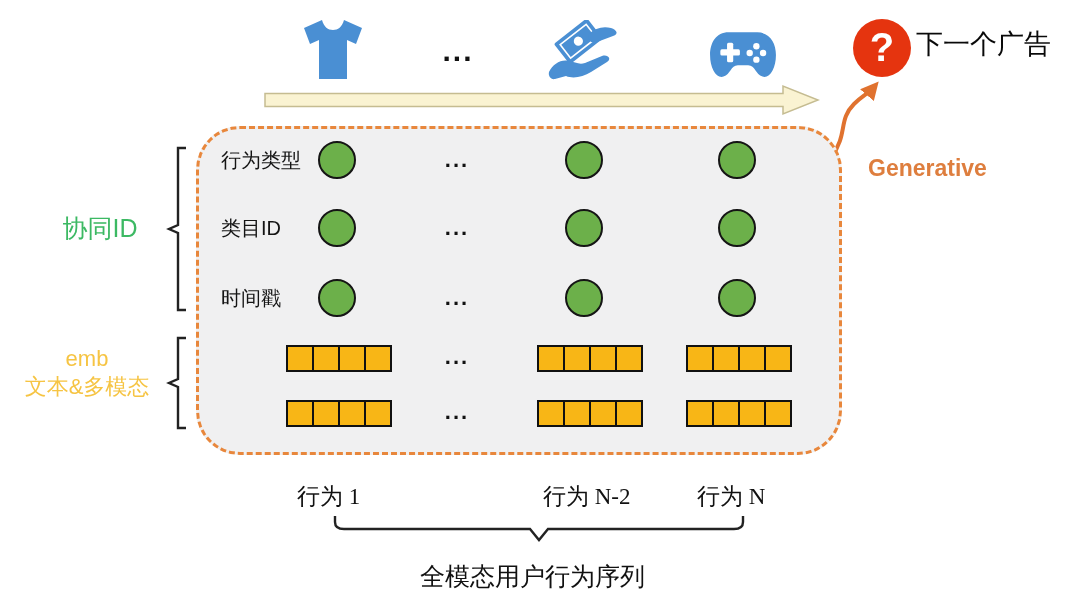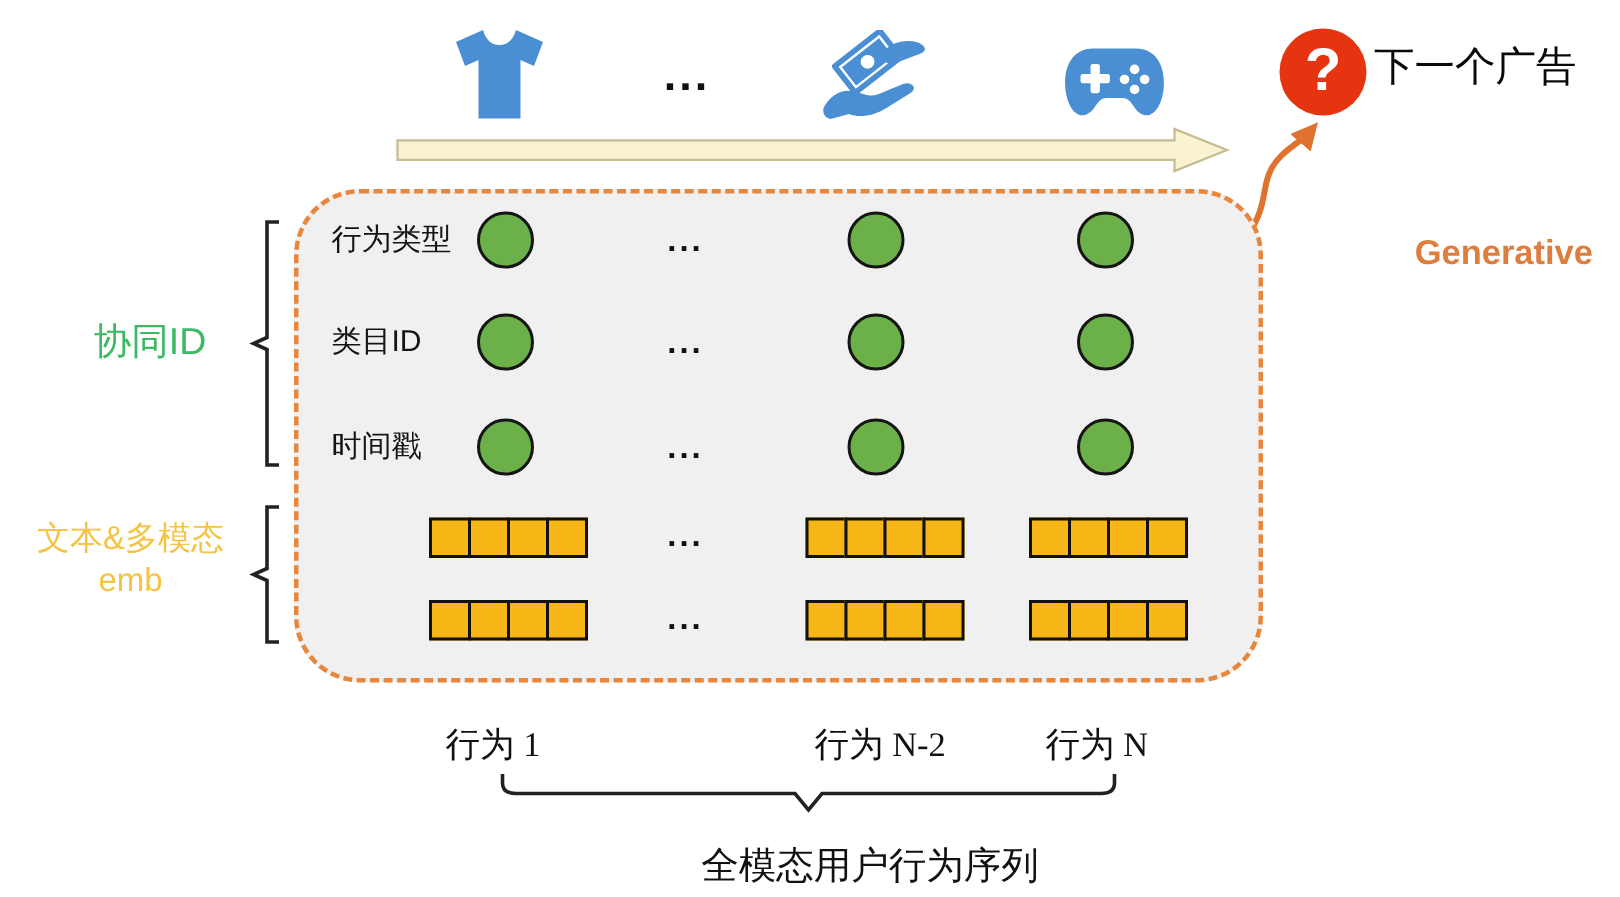--- a/index.html
+++ b/index.html
@@ -19,21 +19,21 @@
   
   .badge {
     left:853px; top:19px; width:58px; height:58px; border-radius:50%;
     background:#e5340f; color:#ffffff; text-align:center;
     font-size:40px; font-weight:700; line-height:56px;
   }
   .next-ad { left:916px; top:28px; font-size:27px; line-height:32px; color:#090909; }
 
   
   .gen-rec {
-    left:868px; top:153px; width:194px; text-align:right;
+    left:868px; top:153px; width:194px; text-align:left;
     color:#de7e3e; font-weight:700; font-size:23px; line-height:31px;
   }
 
   
   .main-box {
     left:196px; top:126px; width:646px; height:329px;
     background:#f0f0f1; border:3px dashed #e8873c; border-radius:44px;
   }
 
   .row-label { font-size:20px; line-height:22px; color:#141414; }
@@ -53,21 +53,21 @@
     left:38px; top:214px; width:124px; text-align:center;
     color:#3cb963; font-size:25px; line-height:28px;
   }
   .mm-label {
     left:6px; top:345px; width:162px; text-align:center;
     color:#f6c443; font-size:22px; line-height:28px;
   }
 
   .serif { font-family:"Liberation Serif","DejaVu Serif",serif; }
   .b-label { top:484px; text-align:left; font-size:23px; line-height:26px; color:#111; }
-  .seq-label { left:420px; top:560px; width:320px; text-align:center; font-size:25px; color:#111; }
+  .seq-label { left:420px; top:560px; width:320px; font-size:25px; color:#111; }
 
   .watermark {
     left:758px; top:549px; width:322px; text-align:center;
     font-size:24px; font-weight:700; color:#8f8f8f; letter-spacing:1px;
     text-shadow:1px 1px 0 #ffffff, 2px 2px 1px rgba(255,255,255,.8);
   }
   svg { display:block; }
 </style>
 </head>
 <body>
@@ -197,22 +197,22 @@
     </div>
 
   <div class="abs collab-label">协同ID</div>
   <div class="abs" style="left:165px; top:146px;">
     <svg width="24" height="166" viewBox="0 0 24 166">
       <path d="M21 2 H13 V79 L4 83 L13 87 V164 H21" fill="none" stroke="#222222" stroke-width="2.4"></path>
     </svg>
   </div>
 
   <div class="abs mm-label">
+    <div>emb</div>
     <div>文本&amp;多模态</div>
-    <div>emb</div>
   </div>
   <div class="abs" style="left:165px; top:336px;">
     <svg width="24" height="94" viewBox="0 0 24 94">
       <path d="M21 2 H13 V43 L4 47 L13 51 V92 H21" fill="none" stroke="#222222" stroke-width="2.4"></path>
     </svg>
   </div>
 
   <div class="abs serif b-label" style="left:297px; width:95px;">行为 1</div>
   <div class="abs serif b-label" style="left:543px; width:110px;">行为 N-2</div>
   <div class="abs serif b-label" style="left:697px; width:95px;">行为 N</div>

